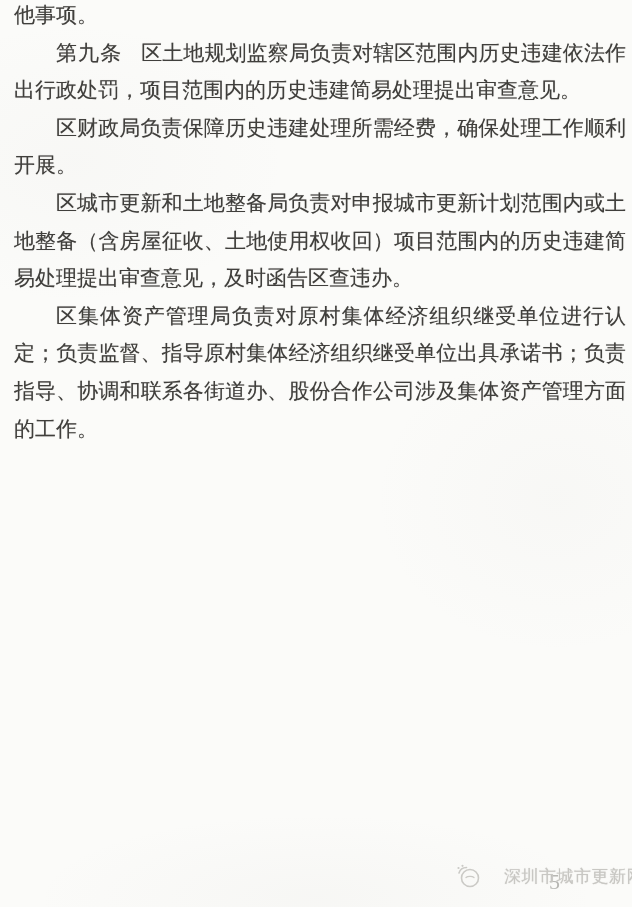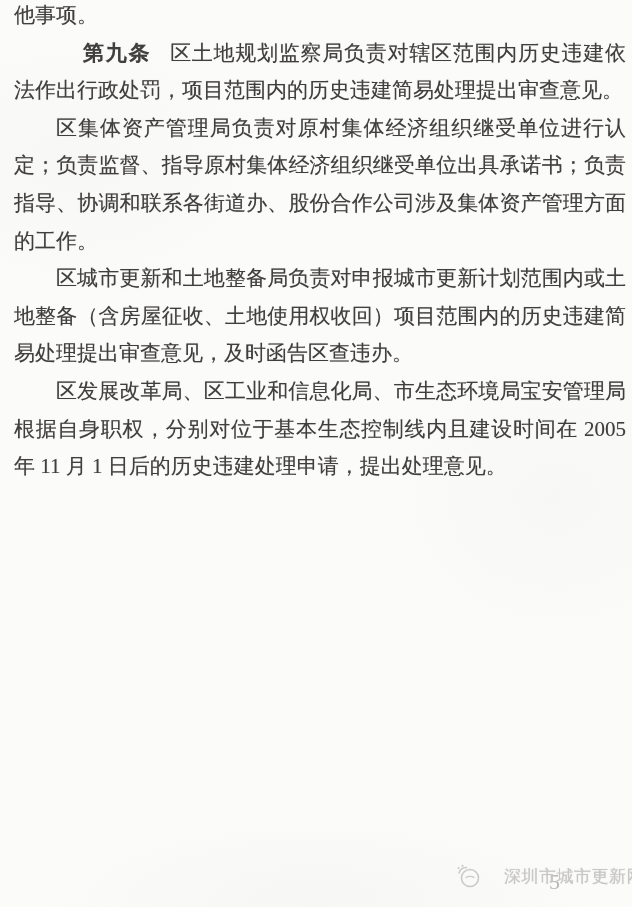--- a/index.html
+++ b/index.html
@@ -35,24 +35,23 @@
   }
   .para {
     margin: 0;
     padding: 0;
     text-indent: 2em;
   }
   .para.no-indent {
     text-indent: 0;
   }
   .article-label {
-    font-weight: bold;
+    font-weight: normal;
     margin-right: 0.9em;
     letter-spacing: 1px;
-    margin-left: 27px;
   }
   .page-number {
     position: absolute;
     left: 549px;
     top: 869px;
     font-family: "Liberation Serif", "DejaVu Serif", serif;
     font-size: 22px;
     color: rgba(128,127,122,0.55);
   }
   .watermark {
@@ -78,23 +77,23 @@
   }
 </style>
 </head>
 <body>
 
 <div class="page">
 
   <div class="text-block">
     <p class="para no-indent">他事项。</p>
     <p class="para"><span class="article-label">第九条</span><span>区土地规划监察局负责对辖区范围内历史违建依法作出行政处罚，项目范围内的历史违建简易处理提出审查意见。</span></p>
+    <p class="para">区财政局负责保障历史违建处理所需经费，确保处理工作顺利开展。</p>
+    <p class="para">区城市更新和土地整备局负责对申报城市更新计划范围内或土地整备（含房屋征收、土地使用权收回）项目范围内的历史违建简易处理提出审查意见，及时函告区查违办。</p>
     <p class="para">区集体资产管理局负责对原村集体经济组织继受单位进行认定；负责监督、指导原村集体经济组织继受单位出具承诺书；负责指导、协调和联系各街道办、股份合作公司涉及集体资产管理方面的工作。</p>
-    <p class="para">区城市更新和土地整备局负责对申报城市更新计划范围内或土地整备（含房屋征收、土地使用权收回）项目范围内的历史违建简易处理提出审查意见，及时函告区查违办。</p>
-    <p class="para">区发展改革局、区工业和信息化局、市生态环境局宝安管理局根据自身职权，分别对位于基本生态控制线内且建设时间在 2005 年 11 月 1 日后的历史违建处理申请，提出处理意见。</p>
   </div>
 
   <span class="page-number">5</span>
 
   <div class="watermark">
     <svg class="wm-logo" viewBox="0 0 26 26" fill="none" xmlns="http://www.w3.org/2000/svg">
       <circle cx="14" cy="15" r="8.5" stroke="#cbcac6" stroke-width="1.6"></circle>
       <path d="M3 10 C4 6.5, 7 4.5, 10.5 4.5" stroke="#cbcac6" stroke-width="1.6" stroke-linecap="round"></path>
       <circle cx="2.5" cy="5" r="1.1" fill="#cbcac6"></circle>
       <circle cx="6.5" cy="2.8" r="1.1" fill="#cbcac6"></circle>

